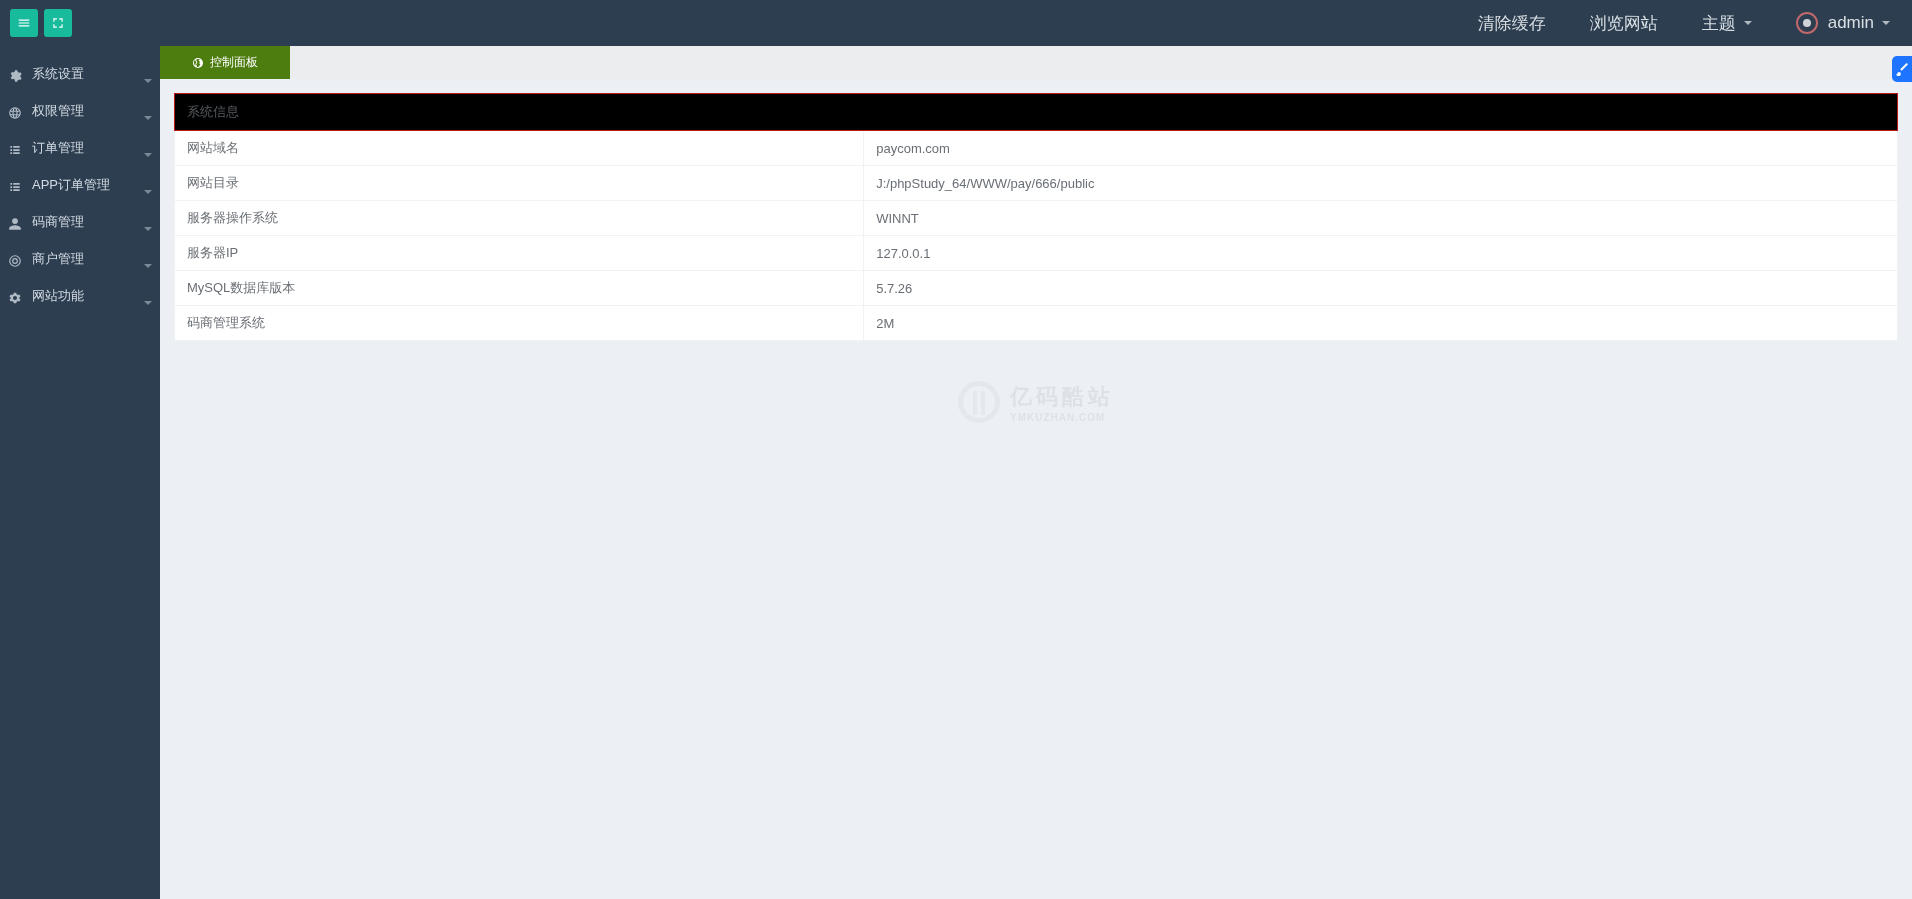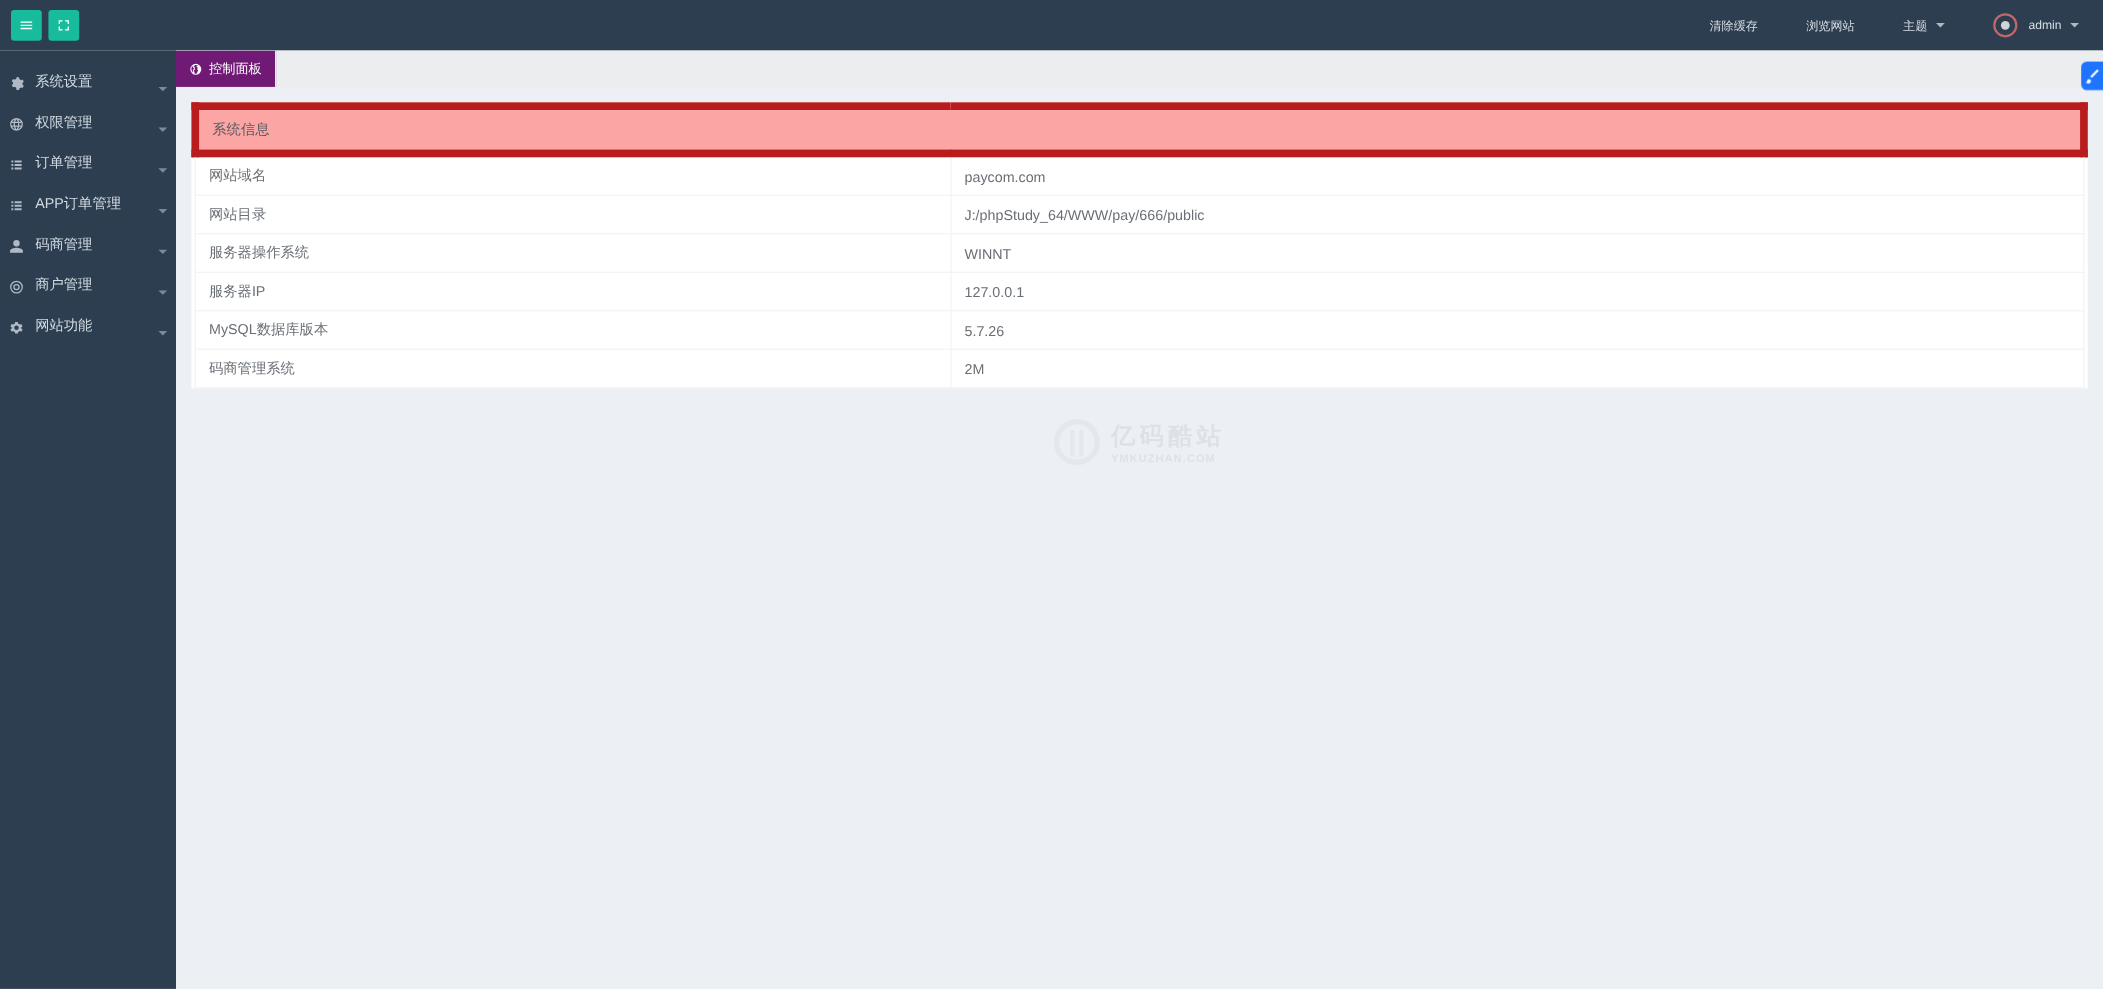--- a/index.html
+++ b/index.html
@@ -5,40 +5,40 @@
 * { margin: 0; padding: 0; box-sizing: border-box; }
 html, body { height: 100%; font-family: "Microsoft YaHei", "Helvetica Neue", Arial, sans-serif; font-size: 13px; }
 body { display: flex; flex-direction: column; background: #ecf0f5; }
 
 .topbar { height: 46px; background: #2c3e50; display: flex; align-items: center; color: #fff; }
 .logo { width: 160px; height: 46px; display: flex; align-items: center; justify-content: center; font-size: 17px; font-weight: 600; background: #2c3e50; }
 .topbar-left { display: flex; align-items: center; gap: 6px; padding-left: 10px; }
 .sq-btn { width: 28px; height: 28px; background: #18bc9c; border-radius: 3px; display: flex; align-items: center; justify-content: center; cursor: pointer; }
 .sq-btn svg { fill: #fff; }
 .topbar-right { margin-left: auto; display: flex; align-items: center; height: 100%; }
-.top-link { color: #dadfe4; padding: 16px 22px; font-size: 11px; cursor: pointer; height: 100%; display: flex; align-items: center; gap: 4px; }
+.top-link { color: #dadfe4; padding: 16px 22px; font-size: 17px; cursor: pointer; height: 100%; display: flex; align-items: center; gap: 4px; }
 .caret { width: 0; height: 0; border-left: 4px solid transparent; border-right: 4px solid transparent; border-top: 4px solid #b0b8c0; display: inline-block; margin-left: 4px; }
 .avatar { width: 22px; height: 22px; border-radius: 50%; border: 2px solid #c0686b; background: #2c3e50; display: flex; align-items: center; justify-content: center; margin-right: 6px; }
 .avatar-inner { width: 8px; height: 8px; border-radius: 50%; background: #d0d4d8; }
 
 .content-row { flex: 1; display: flex; min-height: 0; }
 .sidebar { width: 160px; background: #2c3e50; color: #b0bac5; overflow-y: auto; }
 .side-item { display: flex; align-items: flex-end; height: 37px; padding: 0 8px; cursor: pointer; font-size: 13px; color: #d3dae2; }
 .side-item .ico { width: 14px; height: 14px; margin-right: 10px; fill: #b0bac5; flex-shrink: 0; }
 .side-item .lbl { flex: 1; }
 .side-caret { width: 0; height: 0; border-left: 4px solid transparent; border-right: 4px solid transparent; border-top: 4px solid #7a8a9a; }
 
 .main { flex: 1; background: #ecf0f5; overflow: auto; position: relative; }
 .tabbar { display: flex; background: #ecedef; padding: 0; }
-.tab { background: #701a75; color: #fff; padding: 8px 12px; font-size: 12px; display: flex; align-items: center; gap: 6px; cursor: pointer; border-right: 1px solid #ecedef; }
+.tab { background: #4d7c0f; color: #fff; padding: 8px 32px; font-size: 12px; display: flex; align-items: center; gap: 6px; cursor: pointer; border-right: 1px solid #ecedef; }
 .tab .ico { width: 12px; height: 12px; fill: #fff; }
 
 .panel { margin: 14px; background: transparent; }
 .info-table { width: 100%; border-collapse: collapse; background: #fff; }
-.info-table th { text-align: left; background: #fca5a5; color: #565b60; font-weight: 400; font-size: 13px; padding: 9px 12px; border: 7px solid #b91c1c; }
+.info-table th { text-align: left; background: #000000; color: #565b60; font-weight: 400; font-size: 13px; padding: 9px 12px; border: 1px solid #b91c1c; }
 .info-table td { padding: 8px 12px; color: #6a6f75; font-size: 13px; border: 1px solid #f0f2f4; }
 .info-table td.key { width: 40%; }
 
 .watermark { position: absolute; left: 50%; top: 335px; transform: translateX(-50%); pointer-events: none; opacity: 0.35; display: flex; align-items: center; gap: 10px; color: #b9bec3; font-weight: 600; }
 .watermark .wm-circle { width: 42px; height: 42px; border: 5px solid #d7dadd; border-radius: 50%; position: relative; }
 .watermark .wm-circle::before,
 .watermark .wm-circle::after { content: ''; position: absolute; background: #d7dadd; }
 .watermark .wm-circle::before { width: 4px; height: 24px; left: 10px; top: 5px; }
 .watermark .wm-circle::after { width: 4px; height: 24px; right: 10px; top: 5px; }
 .watermark .wm-text { display: flex; flex-direction: column; }

